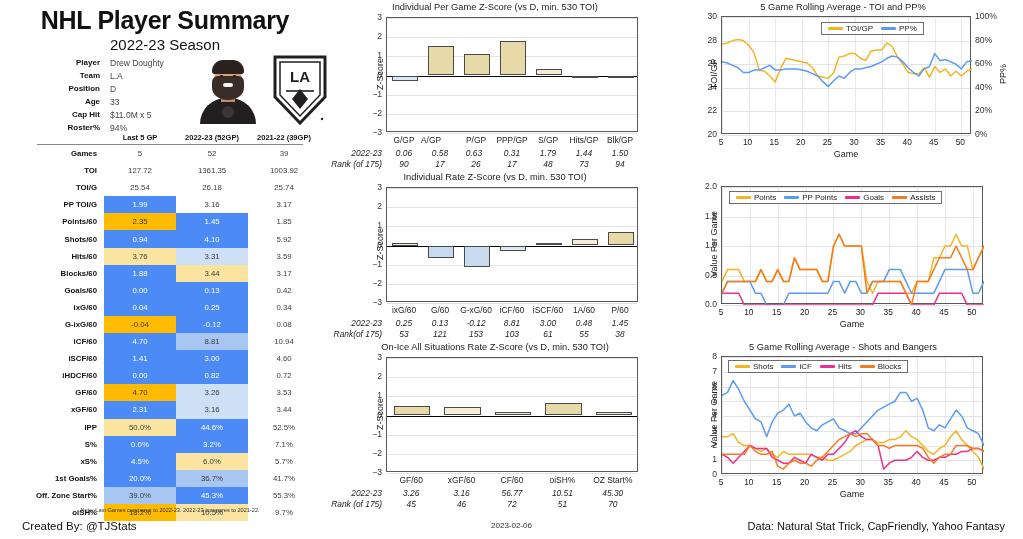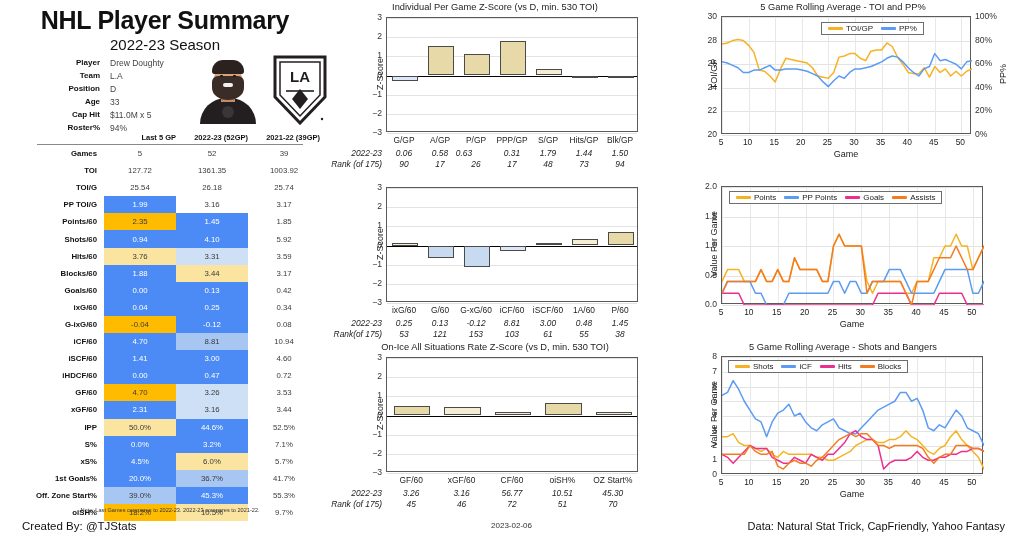--- a/index.html
+++ b/index.html
@@ -52,21 +52,21 @@
   .hs-eye { position:absolute; top:19px; width:3px; height:2px; background:#1b1412; border-radius:2px; }
   .hs-eye.l{ left:23px; } .hs-eye.r{ left:36px; }
 
   
   .logo { position:absolute; left:272px; top:55px; width:56px; height:70px; }
 
   
   .stat-table { position:absolute; left:20px; top:130px; width:300px; }
   .st-head { display:flex; height:13px; align-items:flex-end; padding-bottom:1px; }
   .st-head .c0 { width:84px; }
-  .st-head .c { width:72px; text-align:right; font-size:7.5px; font-weight:bold; color:#111;margin-top:17px; }
+  .st-head .c { width:72px; text-align:center; font-size:7.5px; font-weight:bold; color:#111;margin-top:17px; }
   .st-rule { height:1px; background:#888; margin:1px 0 0 17px; width:266px; }
   .st-row { display:flex; height:17.1px; align-items:stretch; }
   .st-row .lab {
     width:84px; text-align:right; padding-right:7px;
     font-size:7.8px; font-weight:bold; color:#111;
     display:flex; align-items:center; justify-content:flex-end;
   }
   .st-row .cell {
     width:72px; text-align:center; font-size:7.8px;
     display:flex; align-items:center; justify-content:center;
@@ -247,21 +247,21 @@
           </div>
           <div class="st-row">
             <div class="lab">iSCF/60</div>
             <div class="cell" style="background:#4C8BF5;color:#ffffff">1.41</div>
             <div class="cell" style="background:#4C8BF5;color:#ffffff">3.00</div>
             <div class="cell" style="background:transparent;color:#3c3c3c">4.60</div>
           </div>
           <div class="st-row">
             <div class="lab">iHDCF/60</div>
             <div class="cell" style="background:#4C8BF5;color:#ffffff">0.00</div>
-            <div class="cell" style="background:#4C8BF5;color:#ffffff">0.47</div>
+            <div class="cell" style="background:#4C8BF5;color:#ffffff">0.82</div>
             <div class="cell" style="background:transparent;color:#3c3c3c">0.72</div>
           </div>
           <div class="st-row">
             <div class="lab">GF/60</div>
             <div class="cell" style="background:#FFBB00;color:#3c3c3c">4.70</div>
             <div class="cell" style="background:#CEE0F5;color:#3c3c3c">3.26</div>
             <div class="cell" style="background:transparent;color:#3c3c3c">3.53</div>
           </div>
           <div class="st-row">
             <div class="lab">xGF/60</div>
@@ -332,44 +332,45 @@
           <div class="bar" style="left: 5.04px; top: 57.5px; width: 25.92px; height: 5.75px; background: rgb(220, 232, 247);"></div>
           <div class="bar" style="left: 41.04px; top: 27.7917px; width: 25.92px; height: 29.7083px; background: rgb(232, 217, 168);"></div>
           <div class="bar" style="left: 77.04px; top: 36.4167px; width: 25.92px; height: 21.0833px; background: rgb(232, 217, 168);"></div>
           <div class="bar" style="left: 113.04px; top: 23.3833px; width: 25.92px; height: 34.1167px; background: rgb(232, 217, 168);"></div>
           <div class="bar" style="left: 149.04px; top: 50.7917px; width: 25.92px; height: 6.70833px; background: rgb(245, 238, 212);"></div>
           <div class="bar" style="left: 185.04px; top: 57.5px; width: 25.92px; height: 1.2px; background: rgb(245, 238, 212);"></div>
           <div class="bar" style="left: 221.04px; top: 57.5px; width: 25.92px; height: 2.3px; background: rgb(220, 232, 247);"></div>
         </div>
         <div class="ylab rot" style="left: 20px; top: 66.5px; width: 60px; text-align: center;">Z-Score</div>
         <div class="xtick" style="left: 74px; top: 133px;">G/GP</div>
-        <div class="xtick" style="left: 110px; top: 133px;">A/GP</div>
+        <div class="xtick" style="left: 101px; top: 133px;">A/GP</div>
         <div class="xtick" style="left: 146px; top: 133px;">P/GP</div>
         <div class="xtick" style="left: 182px; top: 133px;">PPP/GP</div>
         <div class="xtick" style="left: 218px; top: 133px;">S/GP</div>
         <div class="xtick" style="left: 254px; top: 133px;">Hits/GP</div>
         <div class="xtick" style="left: 290px; top: 133px;">Blk/GP</div>
         <div class="rowlab" style="left: 0px; top: 146px; width: 52px;">2022-23</div>
         <div class="rowlab" style="left: 0px; top: 157px; width: 52px;">Rank (of 175)</div>
         <div class="rowval" style="left: 74px; top: 146px;">0.06</div>
         <div class="rowval" style="left: 74px; top: 157px;">90</div>
         <div class="rowval" style="left: 110px; top: 146px;">0.58</div>
         <div class="rowval" style="left: 110px; top: 157px;">17</div>
-        <div class="rowval" style="left: 134px; top: 146px;">0.63</div>
+        <div class="rowval" style="left: 144px; top: 146px;">0.63</div>
         <div class="rowval" style="left: 146px; top: 157px;">26</div>
         <div class="rowval" style="left: 182px; top: 146px;">0.31</div>
         <div class="rowval" style="left: 182px; top: 157px;">17</div>
         <div class="rowval" style="left: 218px; top: 146px;">1.79</div>
         <div class="rowval" style="left: 218px; top: 157px;">48</div>
         <div class="rowval" style="left: 254px; top: 146px;">1.44</div>
         <div class="rowval" style="left: 254px; top: 157px;">73</div>
         <div class="rowval" style="left: 290px; top: 146px;">1.50</div>
         <div class="rowval" style="left: 290px; top: 157px;">94</div>
       </div>
       <div class="panel" style="left: 330px; top: 172px; width: 330px; height: 175px;">
+        <div class="ch-title" style="position: absolute; left: 0px; top: 0px; width: 330px;">Individual Rate Z-Score (vs D, min. 530 TOI)</div>
         <div class="ytick" style="top: 130px; right: 278px;">−3</div>
         <div class="ytick" style="top: 110.833px; right: 278px;">−2</div>
         <div class="ytick" style="top: 91.6667px; right: 278px;">−1</div>
         <div class="ytick" style="top: 72.5px; right: 278px;">0</div>
         <div class="ytick" style="top: 53.3333px; right: 278px;">1</div>
         <div class="ytick" style="top: 34.1667px; right: 278px;">2</div>
         <div class="ytick" style="top: 15px; right: 278px;">3</div>
         <div class="plot" style="left: 56px; top: 15px; width: 252px; height: 115px;">
           <div class="grid-line" style="top: 115px;"></div>
           <div class="grid-line" style="top: 95.8333px;"></div>

